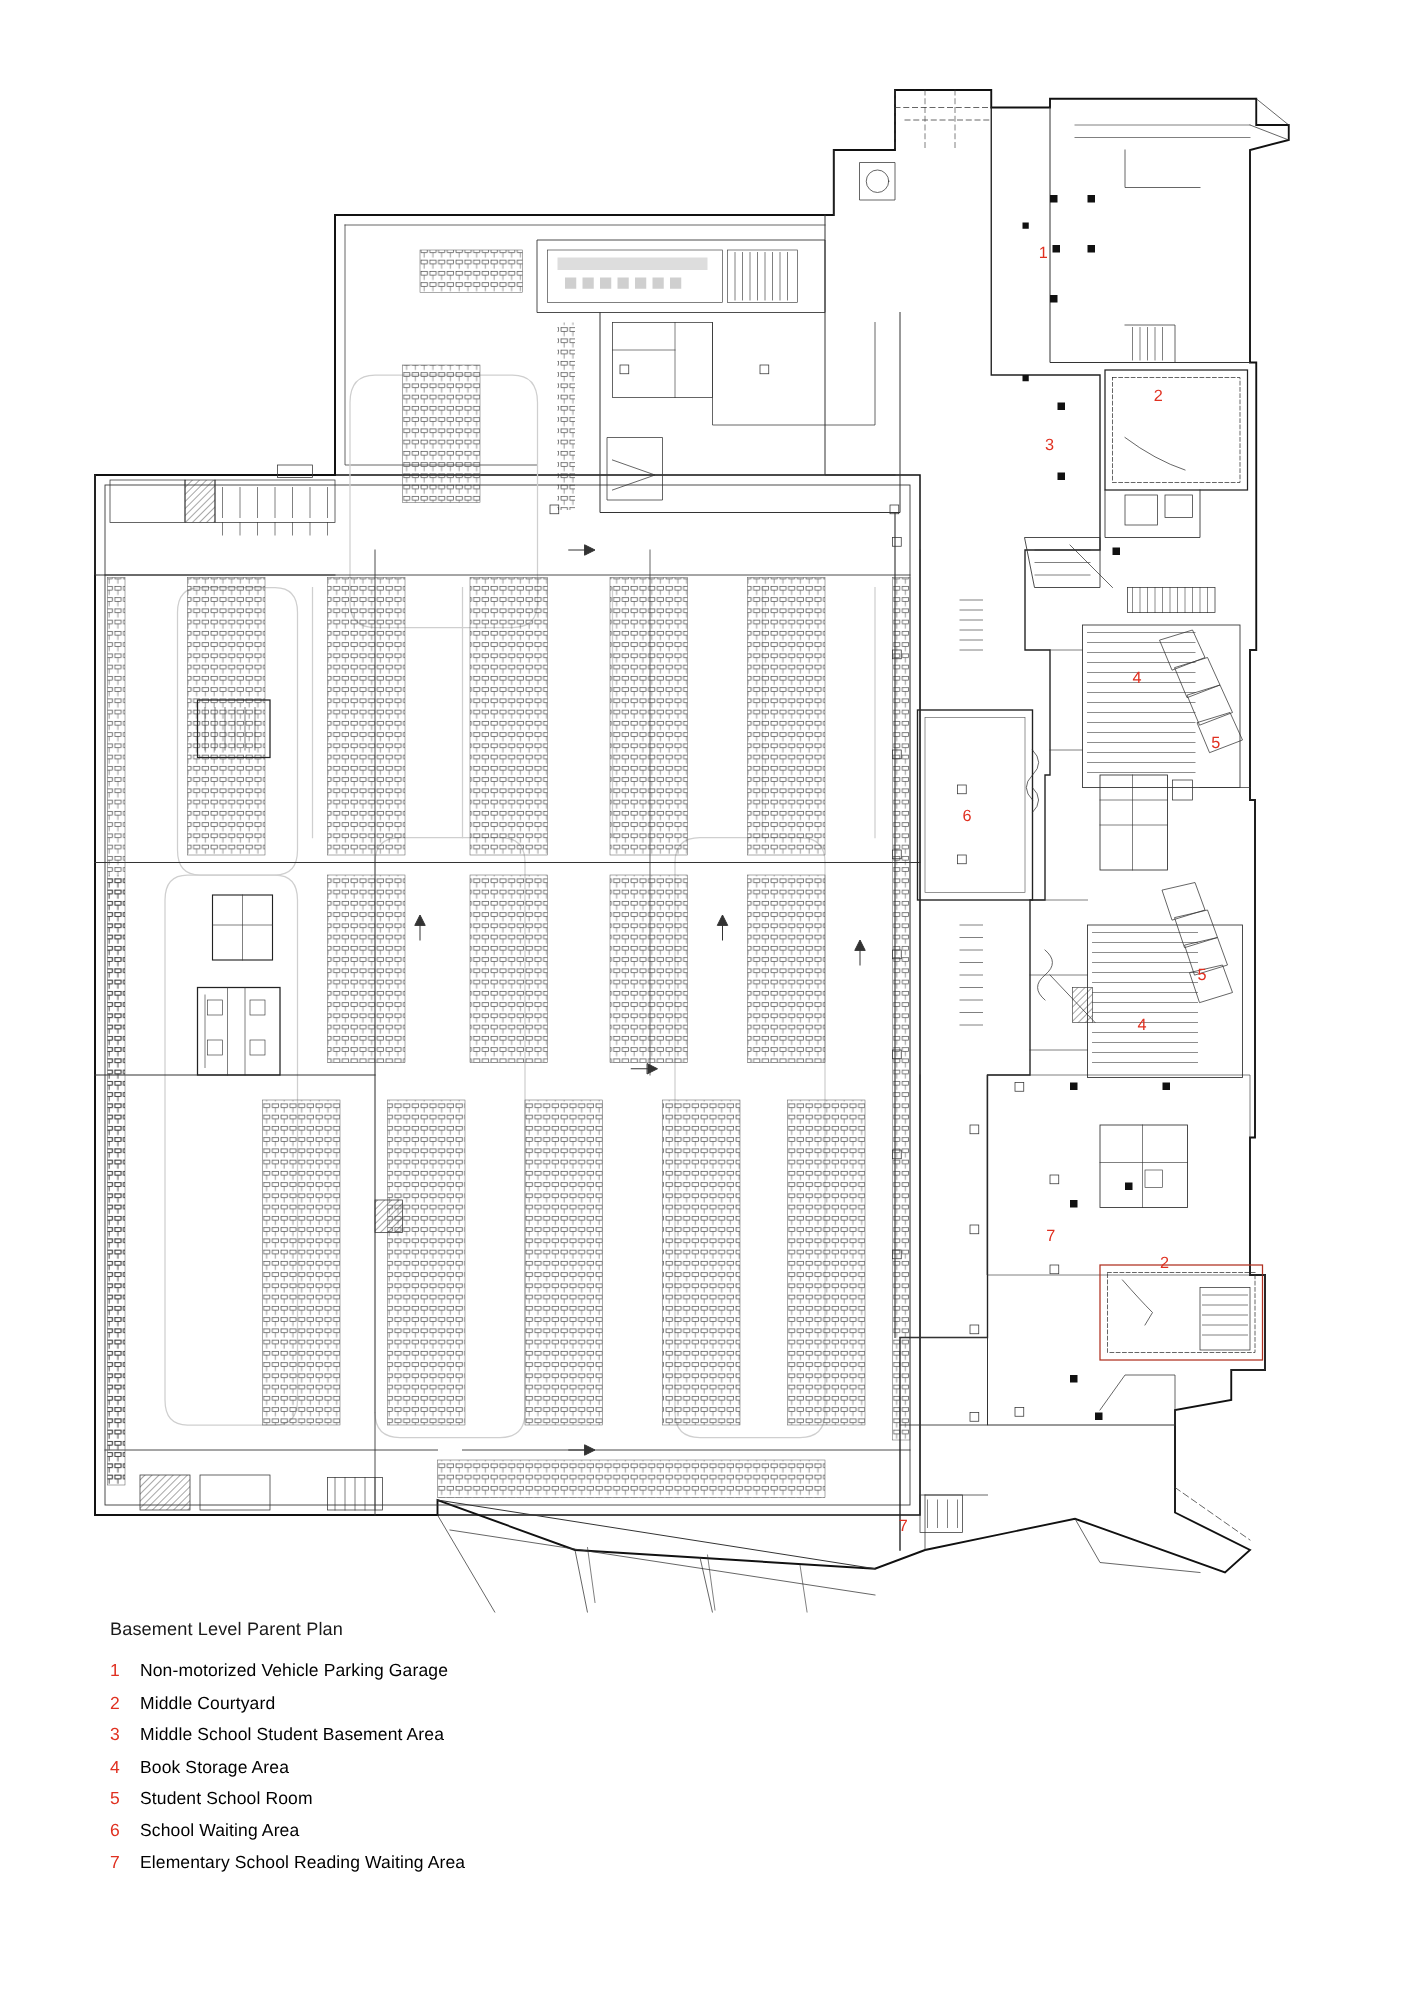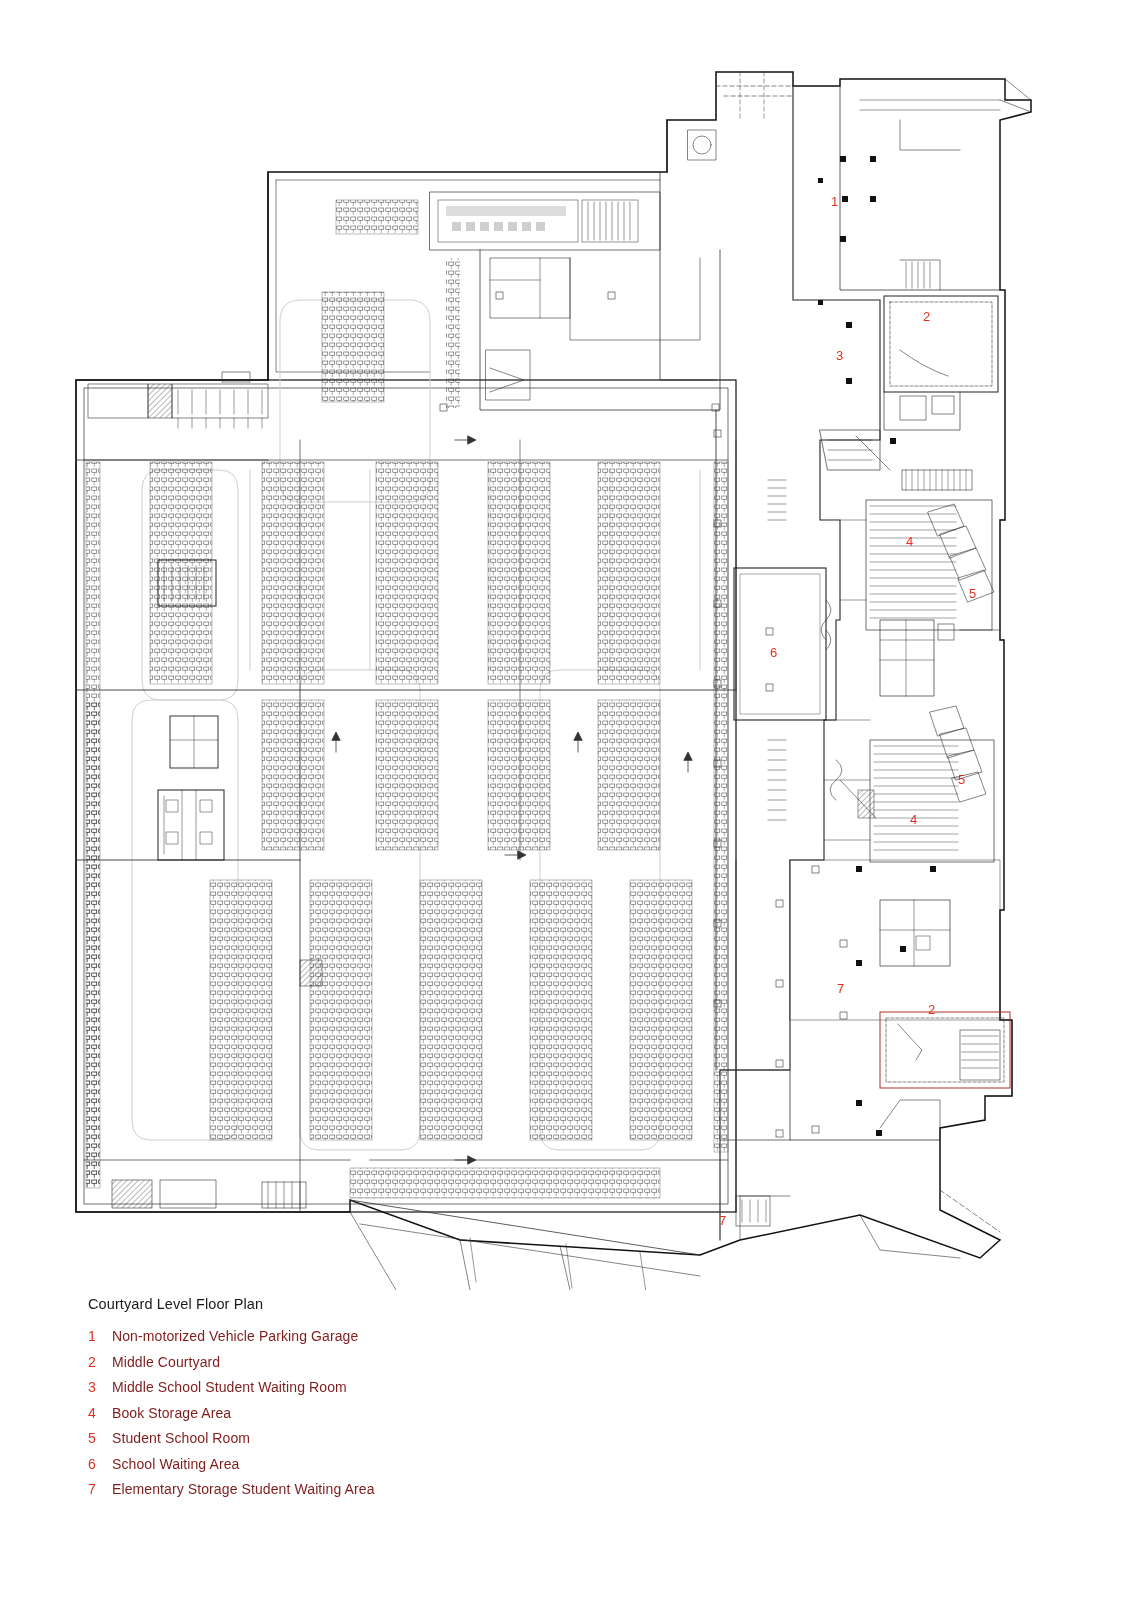--- a/index.html
+++ b/index.html
@@ -52,21 +52,21 @@
     margin-bottom: 9.5px;
   }
   .legend-num {
     color: #e03020;
     font-size: 14px;
     width: 24px;
     flex: 0 0 24px;
   }
   .legend-label {
     font-size: 14px;
-    color: #7f1d1d;
+    color: #000000;
     letter-spacing: 0.1px;
   }
 </style>
 </head>
 <body>
 
 <div id="plan-wrap">
 <svg id="plan-svg" viewBox="0 0 1131 1290" xmlns="http://www.w3.org/2000/svg">
   <defs>
     <pattern id="hatch" width="4" height="4" patternTransform="rotate(45)" patternUnits="userSpaceOnUse">
@@ -416,43 +416,43 @@
   <div class="marker" style="left:969px;top:587px;"><span>5</span></div>
   <div class="marker" style="left:770px;top:646px;"><span>6</span></div>
   <div class="marker" style="left:958px;top:773px;"><span>5</span></div>
   <div class="marker" style="left:910px;top:813px;"><span>4</span></div>
   <div class="marker" style="left:837px;top:982px;"><span>7</span></div>
   <div class="marker" style="left:928px;top:1003px;"><span>2</span></div>
   <div class="marker" style="left:719px;top:1214px;"><span>7</span></div>
 </div>
 
 <div id="legend">
-  <div id="legend-title">Courtyard Level Floor Plan</div>
+  <div id="legend-title">Basement Level Parent Plan</div>
 
   <div class="legend-row">
     <span class="legend-num">1</span>
     <span class="legend-label">Non-motorized Vehicle Parking Garage</span>
   </div>
   <div class="legend-row">
     <span class="legend-num">2</span>
     <span class="legend-label">Middle Courtyard</span>
   </div>
   <div class="legend-row">
     <span class="legend-num">3</span>
-    <span class="legend-label">Middle School Student Waiting Room</span>
+    <span class="legend-label">Middle School Student Basement Area</span>
   </div>
   <div class="legend-row">
     <span class="legend-num">4</span>
     <span class="legend-label">Book Storage Area</span>
   </div>
   <div class="legend-row">
     <span class="legend-num">5</span>
     <span class="legend-label">Student School Room</span>
   </div>
   <div class="legend-row">
     <span class="legend-num">6</span>
     <span class="legend-label">School Waiting Area</span>
   </div>
   <div class="legend-row">
     <span class="legend-num">7</span>
-    <span class="legend-label">Elementary Storage Student Waiting Area</span>
+    <span class="legend-label">Elementary School Reading Waiting Area</span>
   </div>
 </div>
 
 </body></html>

